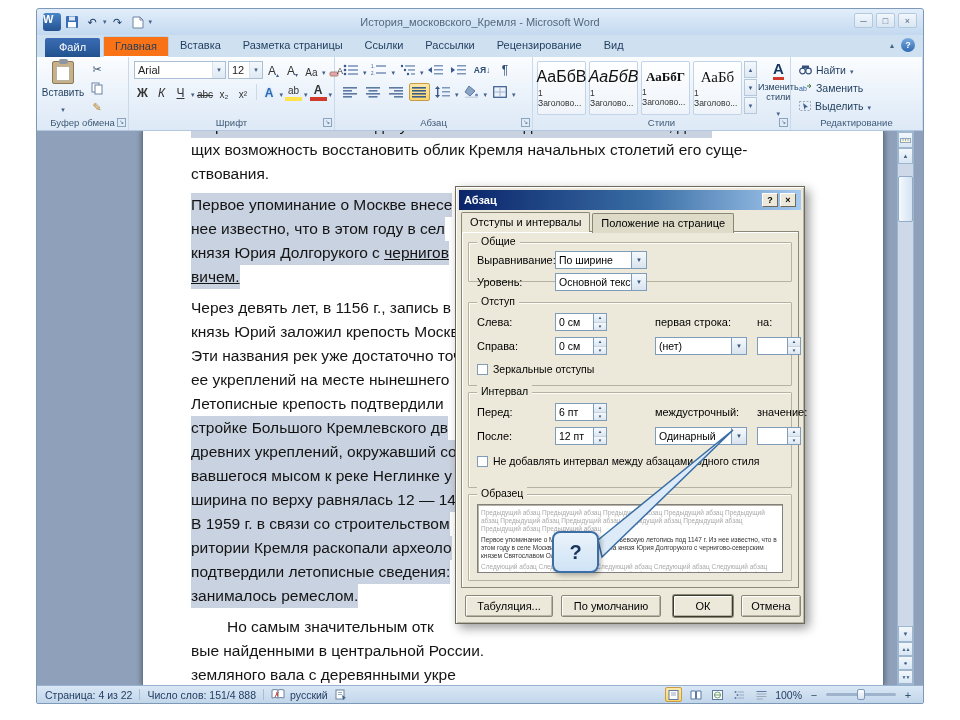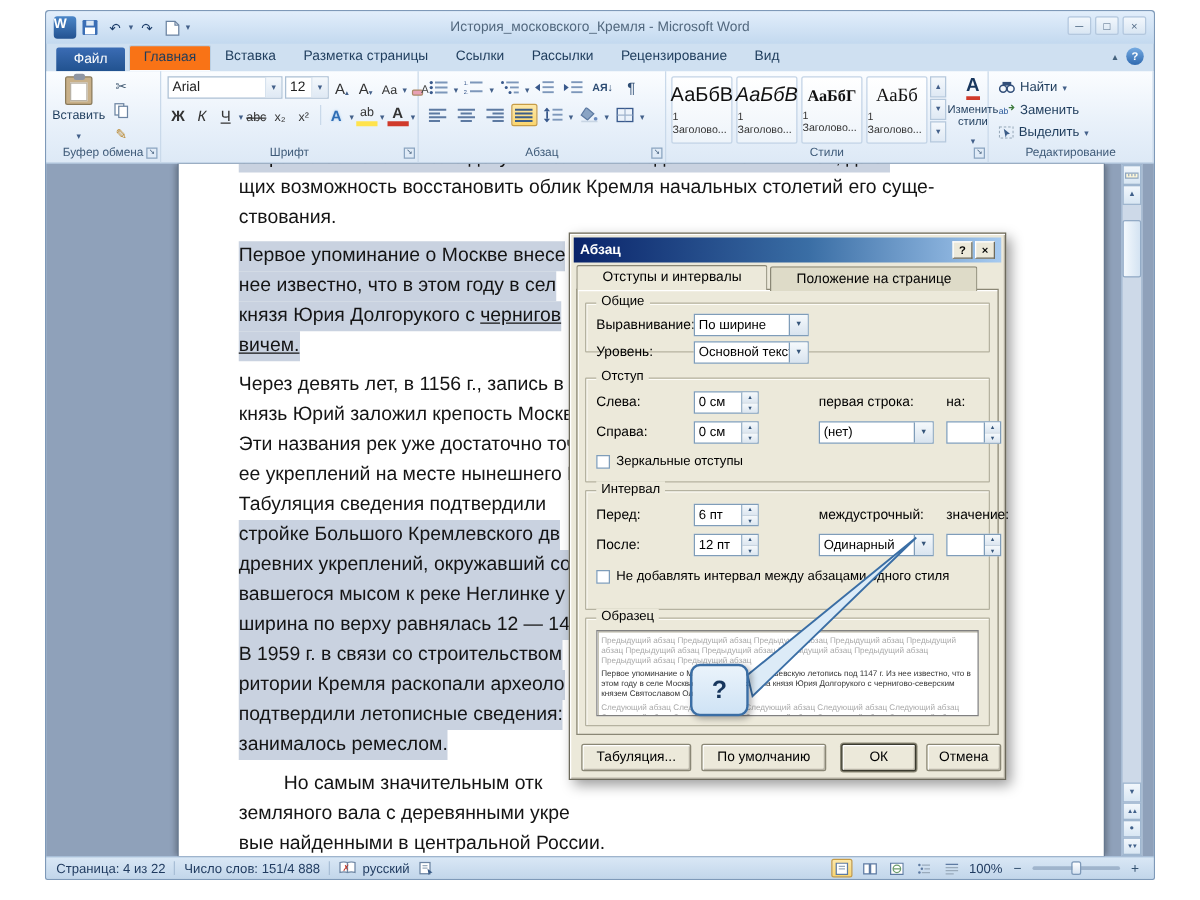--- a/index.html
+++ b/index.html
@@ -156,21 +156,21 @@
          border:1px solid #6d6a5c; box-shadow:inset 1px 1px 0 #fff, inset -1px -1px 0 #b8b4a6,
          4px 4px 10px rgba(0,0,0,.4); padding:3px; z-index:20; font-size:11px; color:#000; }
   #dlg-title { height:20px; background:linear-gradient(90deg,#0a246a,#3a6ea5 55%,#a6caf0);
                color:#fff; font-weight:bold; font-size:11px; display:flex; align-items:center; padding:0 5px; }
   .tspacer { flex:1; }
   .tbtn { width:16px; height:14px; background:#ece9da; border:1px solid #fff;
           border-right-color:#6d6a5c; border-bottom-color:#6d6a5c; font-size:9px; font-weight:bold;
           display:flex; align-items:center; justify-content:center; color:#000; margin-left:2px; }
   #dlg-body { position:relative; height:412px; }
   .dtabs { position:absolute; top:3px; left:2px; display:flex; z-index:2; }
-  .dtab { padding:3px 20px 2px; border:1px solid #8a8775; border-bottom:none; background:#dedbc8;
+  .dtab { padding:3px 8px 2px; border:1px solid #8a8775; border-bottom:none; background:#dedbc8;
           border-radius:2px 2px 0 0; margin-right:2px; font-size:11px; }
   .dtab.active { background:#ece9da; padding-bottom:4px; position:relative; top:-1px; }
   .dpanel { position:absolute; top:21px; left:2px; right:2px; bottom:34px; border:1px solid #8a8775;
             box-shadow:inset 1px 1px 0 #fff; background:#ece9da; }
   .fs { position:absolute; left:6px; right:6px; border:1px solid #b5b2a0;
         box-shadow:inset 1px 1px 0 #fdfcf7; border-radius:1px; }
   .fs-legend { position:absolute; top:-8px; left:8px; background:#ece9da; padding:0 4px; font-size:10.5px; }
   .fs-general { top:10px; height:40px; }
   .fs-indent  { top:70px; height:84px; }
   .fs-spacing { top:160px; height:96px; }
@@ -516,32 +516,32 @@
             <div class="dline"><span>щих возможность восстановить облик Кремля начальных столетий его суще-</span></div>
             <div class="dline"><span>ствования.</span></div>
             <div class="dline sel gap"><span>Первое упоминание о Москве внесе</span></div>
             <div class="dline sel"><span>нее известно, что в этом году в сел</span></div>
             <div class="dline sel"><span>князя Юрия Долгорукого с </span><span class="ul">чернигов</span></div>
             <div class="dline sel"><span class="ul">вичем.</span></div>
             <div class="dline gap"><span>Через девять лет, в 1156 г., запись в</span></div>
             <div class="dline"><span>князь Юрий заложил крепость Москв</span></div>
             <div class="dline"><span>Эти названия рек уже достаточно точ</span></div>
             <div class="dline"><span>ее укреплений на месте нынешнего К</span></div>
-            <div class="dline"><span>Табуляция сведения подтвердили</span></div>
+            <div class="dline"><span>Летописные крепость подтвердили</span></div>
             <div class="dline sel"><span>стройке Большого Кремлевского дв</span></div>
             <div class="dline sel"><span>древних укреплений, окружавший со</span></div>
             <div class="dline sel"><span>вавшегося мысом к реке Неглинке у В</span></div>
             <div class="dline sel"><span>ширина по верху равнялась 12 — 14</span></div>
             <div class="dline sel"><span>В 1959 г. в связи со строительством</span></div>
             <div class="dline sel"><span>ритории Кремля раскопали археоло</span></div>
             <div class="dline sel"><span>подтвердили летописные сведения:</span></div>
             <div class="dline sel"><span>занималось ремеслом.</span></div>
             <div class="dline gap ind"><span>Но самым значительным отк</span></div>
+            <div class="dline"><span>вые найденными в центральной России.</span></div>
             <div class="dline"><span>земляного вала с деревянными укре</span></div>
-            <div class="dline"><span>вые найденными в центральной России.</span></div>
           </div>
       </div>
       <div id="vscroll">
         <div class="sb">
           <svg width="11" height="9" viewBox="0 0 11 9">
               <rect x="0.5" y="2.5" width="10" height="4" fill="#fdf6d8" stroke="#8fa6c0"></rect>
               <line x1="3" y1="3" x2="3" y2="5" stroke="#8fa6c0"></line>
               <line x1="5.5" y1="3" x2="5.5" y2="5" stroke="#8fa6c0"></line>
               <line x1="8" y1="3" x2="8" y2="5" stroke="#8fa6c0"></line>
             </svg>

